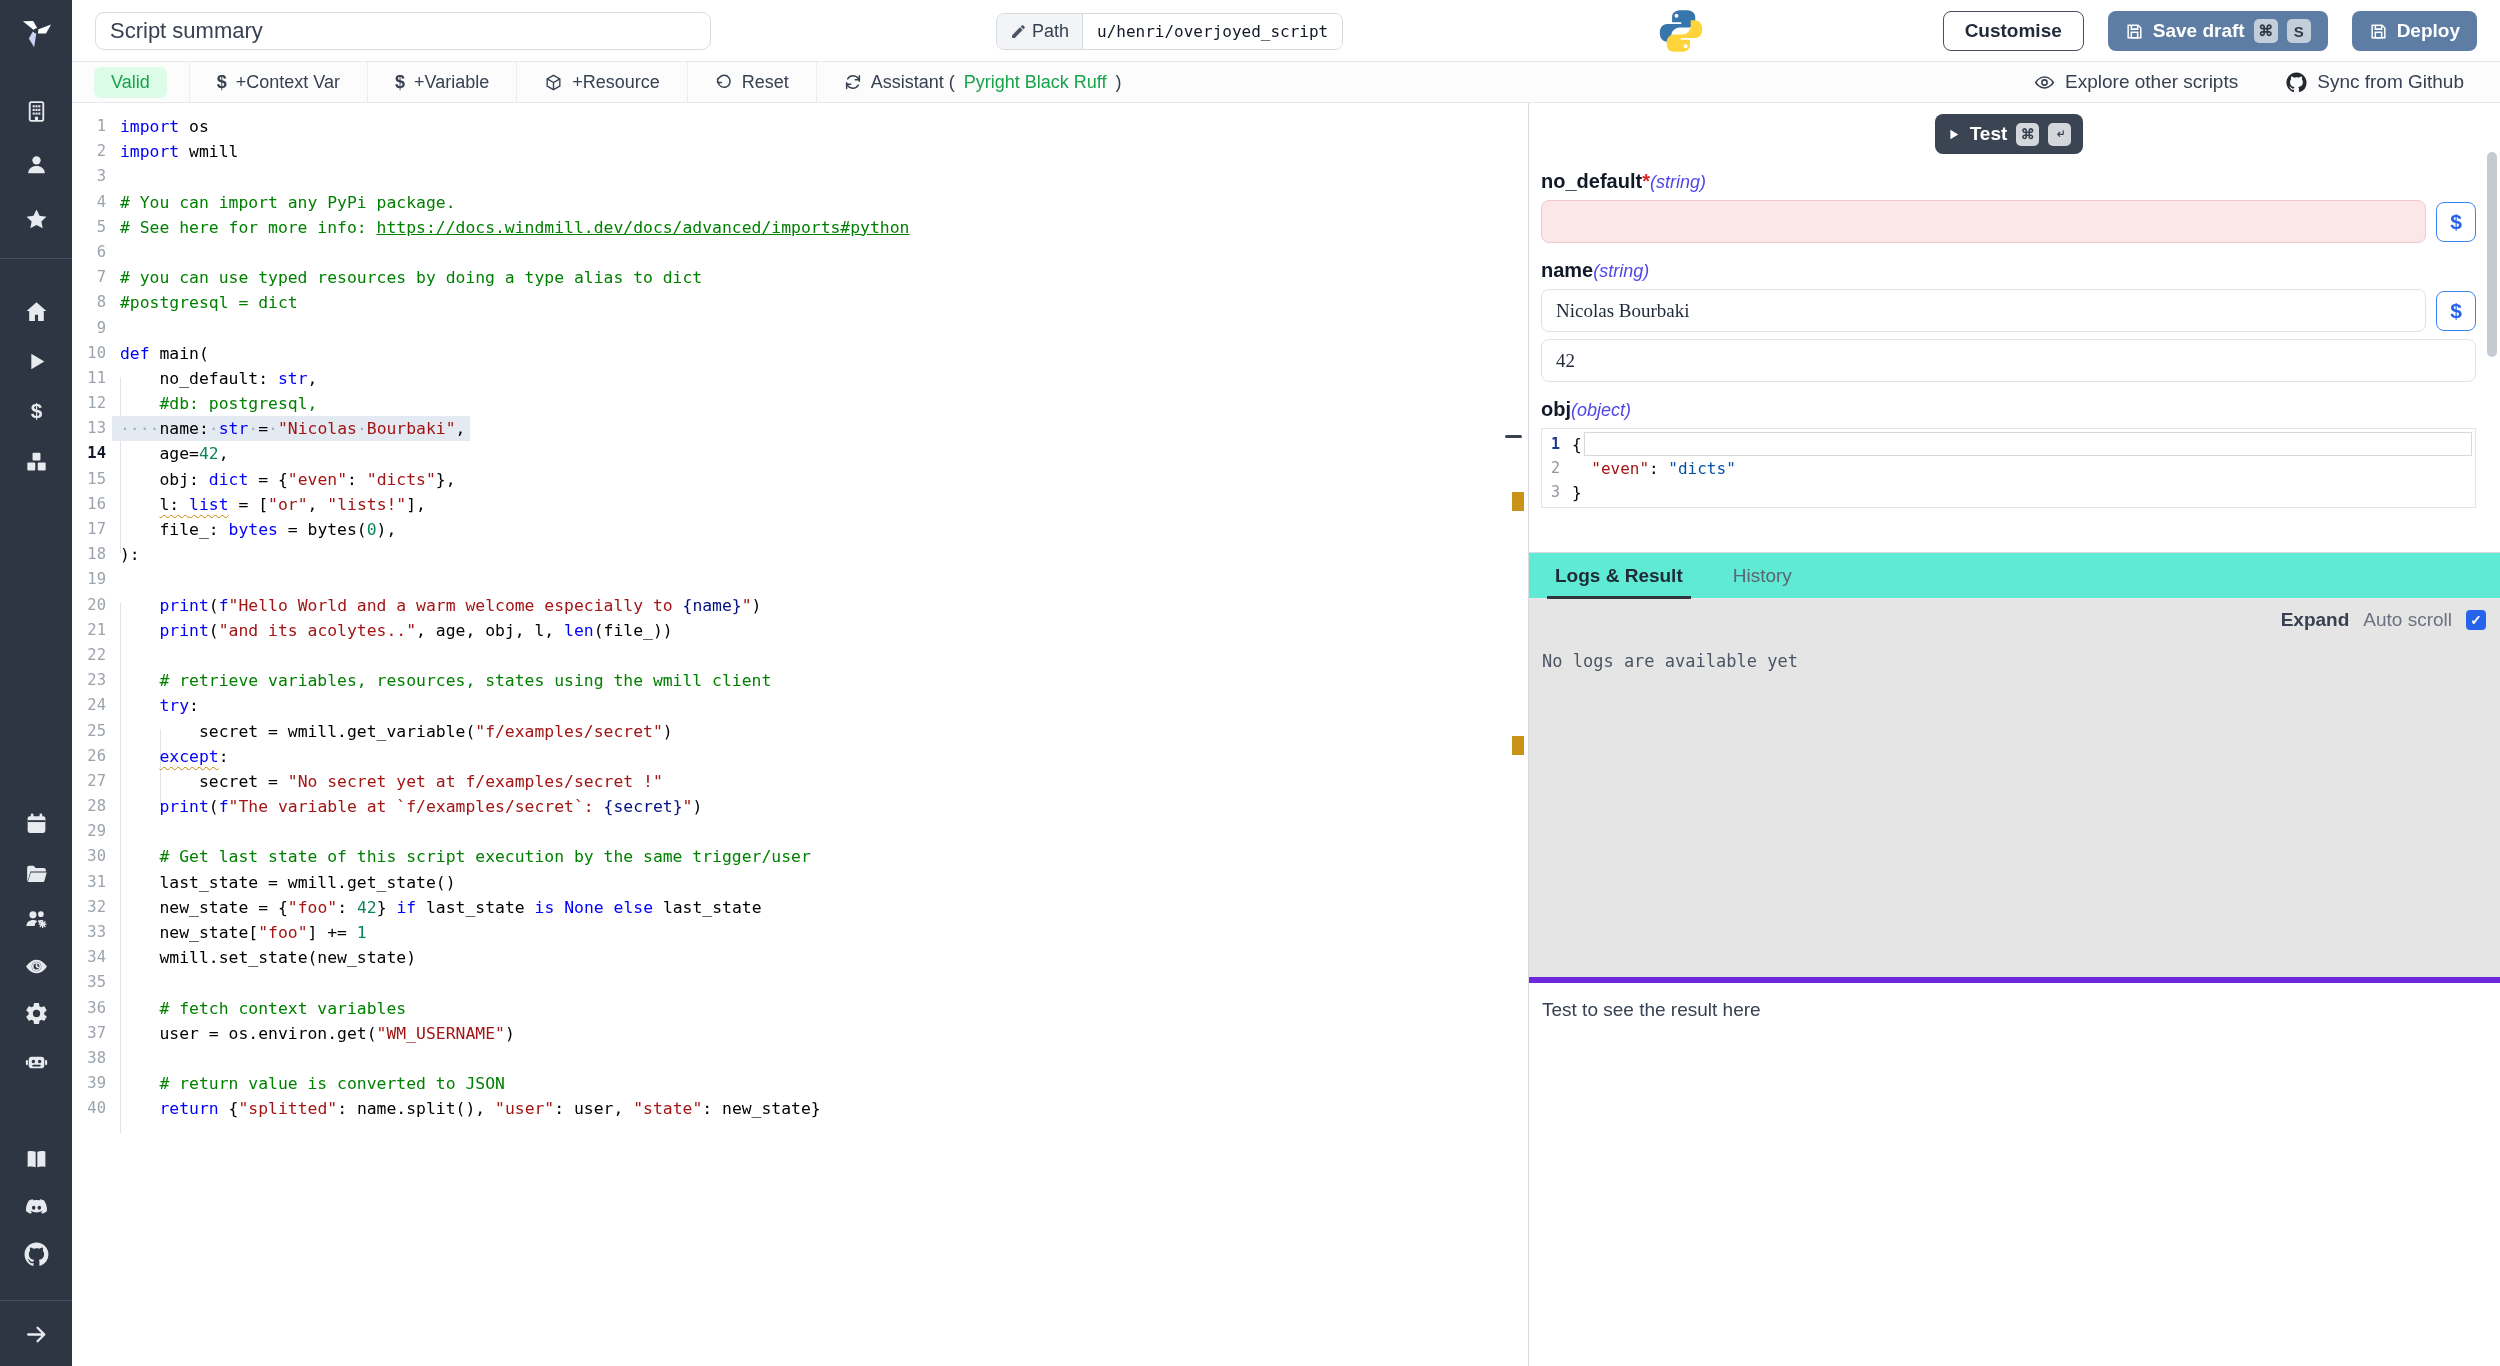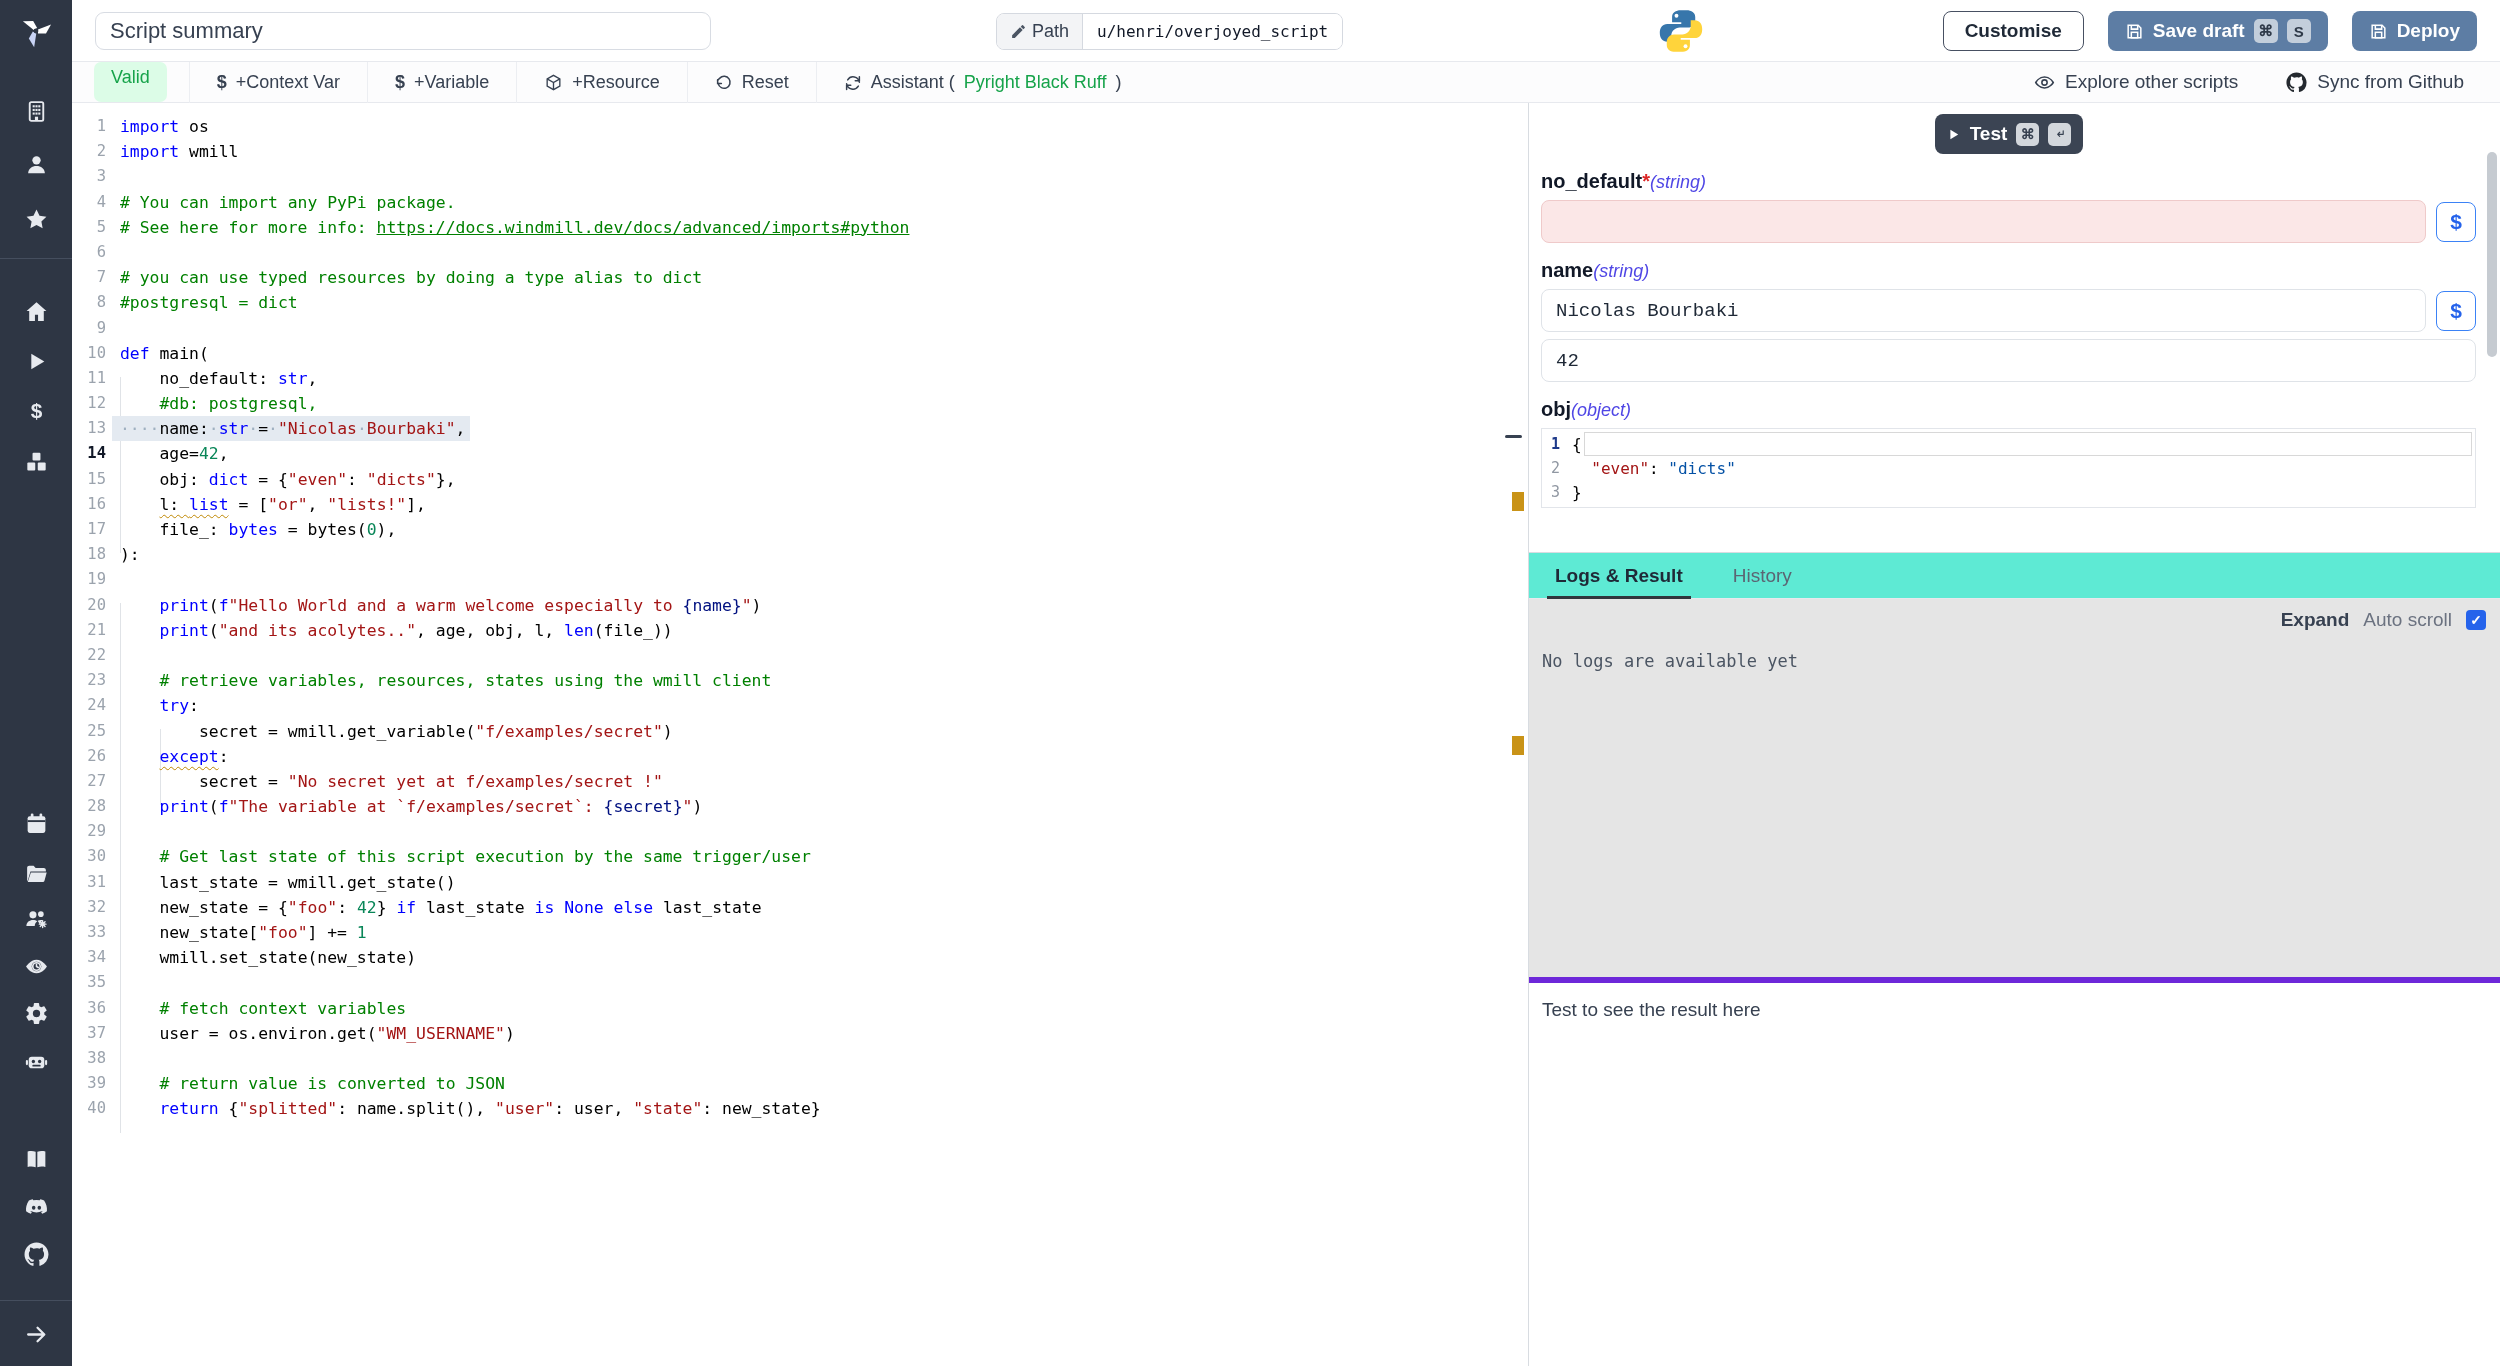--- a/index.html
+++ b/index.html
@@ -18,21 +18,21 @@
   .path-badge { position:absolute; left:924px; top:13px; height:37px; display:flex; align-items:stretch; border:1px solid #d5d9e0; border-radius:8px; overflow:hidden; font-size:18px; cursor:pointer; }
   .path-left { display:flex; align-items:center; gap:5px; background:#f3f4f6; padding:0 13px; color:#374151; border-right:1px solid #d5d9e0; }
   .path-right { display:flex; align-items:center; padding:0 14px; background:#fff; color:#111827; font-family:"DejaVu Sans Mono",monospace; font-size:16px; }
   .py-logo { position:absolute; left:1586px; top:8px; width:46px; height:46px; }
   .tb-actions { position:absolute; right:23px; top:11px; display:flex; gap:24px; align-items:center; }
   .btn-outline { height:40px; padding:0 21px; border:1.5px solid #475062; border-radius:8px; background:#fff; font-size:19px; font-weight:700; color:#1f2937; font-family:"Liberation Sans",sans-serif; cursor:pointer; }
   .btn-primary { height:40px; padding:0 17px; border:none; border-radius:8px; background:#5d7da4; color:#fff; font-size:19px; font-weight:700; display:flex; align-items:center; gap:9px; font-family:"Liberation Sans",sans-serif; cursor:pointer; }
   .key { height:24px; min-width:24px; border-radius:5px; background:#c3cedb; color:#2f3a49; font-size:15px; display:flex; align-items:center; justify-content:center; padding:0 4px; font-weight:600; }
 
   
-  .toolbar { position:absolute; left:72px; top:62px; width:2428px; height:41px; background:#fcfcfd; border-bottom:1px solid #e7e9ee; display:flex; font-size:18px; color:#374151; z-index:4; }
+  .toolbar { position:absolute; left:72px; top:62px; width:2428px; height:41px; background:#fcfcfd; border-bottom:1px solid #e7e9ee; display:flex; align-items:center; font-size:18px; color:#374151; z-index:4; }
   .badge-valid { background:#dcfce7; color:#16a34a; font-weight:500; padding:5px 17px; border-radius:7px; margin:0 22px 0 22px; }
   .tb-sep { width:1px; height:41px; background:#eceef2; }
   .tb-item { display:flex; align-items:center; gap:9px; padding:0 27px; height:41px; cursor:pointer; white-space:nowrap; }
   .tb-dollar { font-weight:700; font-size:18px; color:#374151; }
   .green { color:#16a34a; }
   .tb-right { margin-left:auto; display:flex; gap:48px; padding-right:36px; }
   .tb-link { display:flex; align-items:center; gap:10px; font-size:19px; color:#374151; font-weight:500; cursor:pointer; white-space:nowrap; }
 
   
   .editor { position:absolute; left:72px; top:103px; width:1456px; height:1263px; background:#fff; overflow:hidden; z-index:1; }
@@ -57,21 +57,21 @@
   
   .panel { position:absolute; left:1528px; top:103px; width:972px; height:1263px; border-left:1px solid #d8dce1; background:#fff; display:flex; flex-direction:column; z-index:3; }
   .form { height:449px; position:relative; padding:10px 24px 0 12px; overflow:hidden; }
   .test-btn { margin:1px auto 0; width:148px; height:40px; background:#3b4453; border:none; border-radius:8px; color:#fff; display:flex; align-items:center; justify-content:center; gap:9px; font-size:19px; font-weight:700; font-family:"Liberation Sans",sans-serif; cursor:pointer; }
   .key2 { height:23px; min-width:23px; border-radius:5px; background:#d3d7dc; color:#374151; font-size:14px; display:flex; align-items:center; justify-content:center; font-weight:600; }
   .fgroup-label { margin-top:16px; display:flex; align-items:baseline; gap:0; }
   .flabel { font-size:20px; font-weight:700; color:#111827; }
   .freq { color:#dc2626; font-weight:700; }
   .ftype { font-size:18px; font-style:italic; color:#4f46e5; }
   .frow { margin-top:7px; display:flex; gap:10px; align-items:center; }
-  .finput { flex:1; height:43px; border:1px solid #dfe3e8; border-radius:8px; padding:0 14px; font-size:19px; color:#1f2937; background:#fff; font-family:Liberation Mono, monospace; outline:none; min-width:0; }
+  .finput { flex:1; height:43px; border:1px solid #dfe3e8; border-radius:8px; padding:0 14px; font-size:19px; color:#1f2937; background:#fff; font-family:Liberation Serif, serif; outline:none; min-width:0; }
   .finput.invalid { background:#fbe7e7; border-color:#efcaca; }
   .dollar-btn { width:40px; height:40px; border:1.7px solid #3b82f6; border-radius:8px; background:#fff; color:#2563eb; font-size:21px; font-weight:700; flex:none; cursor:pointer; font-family:"Liberation Sans",sans-serif; }
   .objed { margin-top:7px; border:1px solid #e2e5ea; height:80px; position:relative; font-family:"DejaVu Sans Mono",monospace; font-size:16px; background:#fff; padding-top:3px; }
   .orow { height:24px; display:flex; align-items:center; position:relative; z-index:2; }
   .oln { flex:none; width:30px; text-align:right; padding-right:12px; color:#9097a2; font-size:15px; }
   .oln.active { color:#1e3a8a; font-weight:bold; }
   .olc { white-space:pre; }
   .ocur { position:absolute; left:42px; right:3px; top:3px; height:24px; border:1px solid #d8d8d8; z-index:1; }
   .panel-scroll { position:absolute; right:3px; top:49px; width:10px; height:205px; background:#c6cbd1; border-radius:5px; cursor:pointer; }
 

